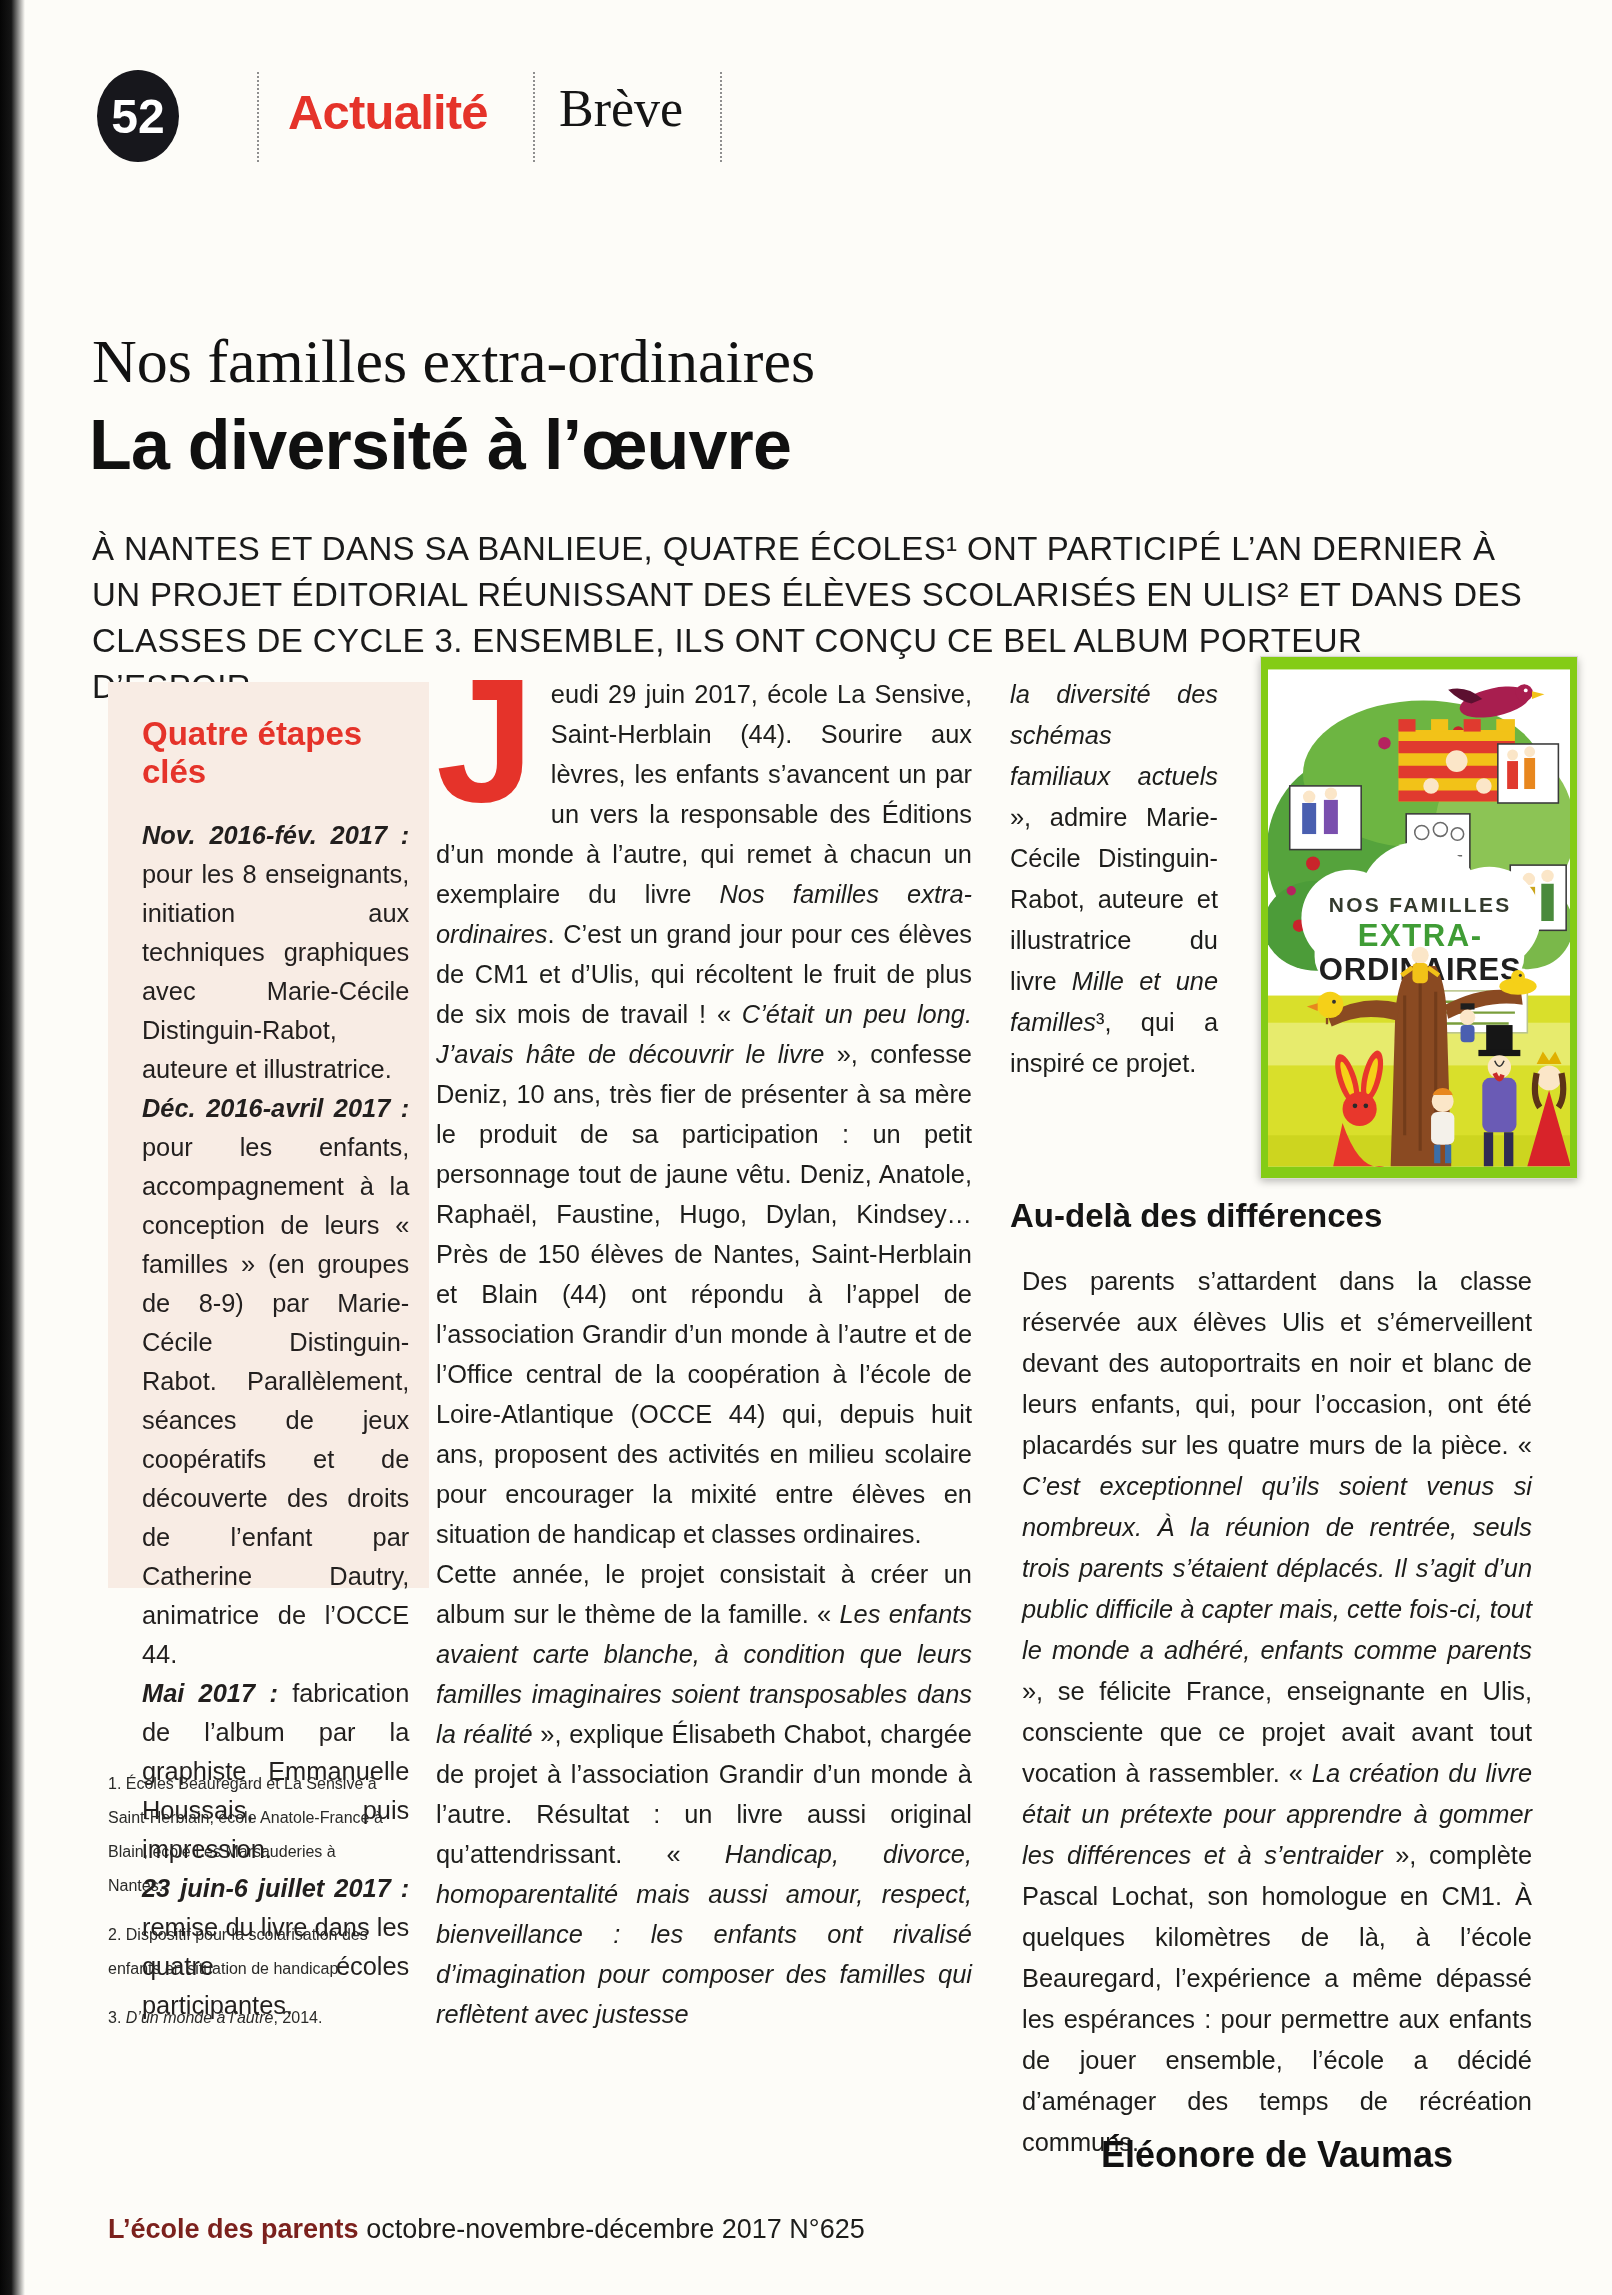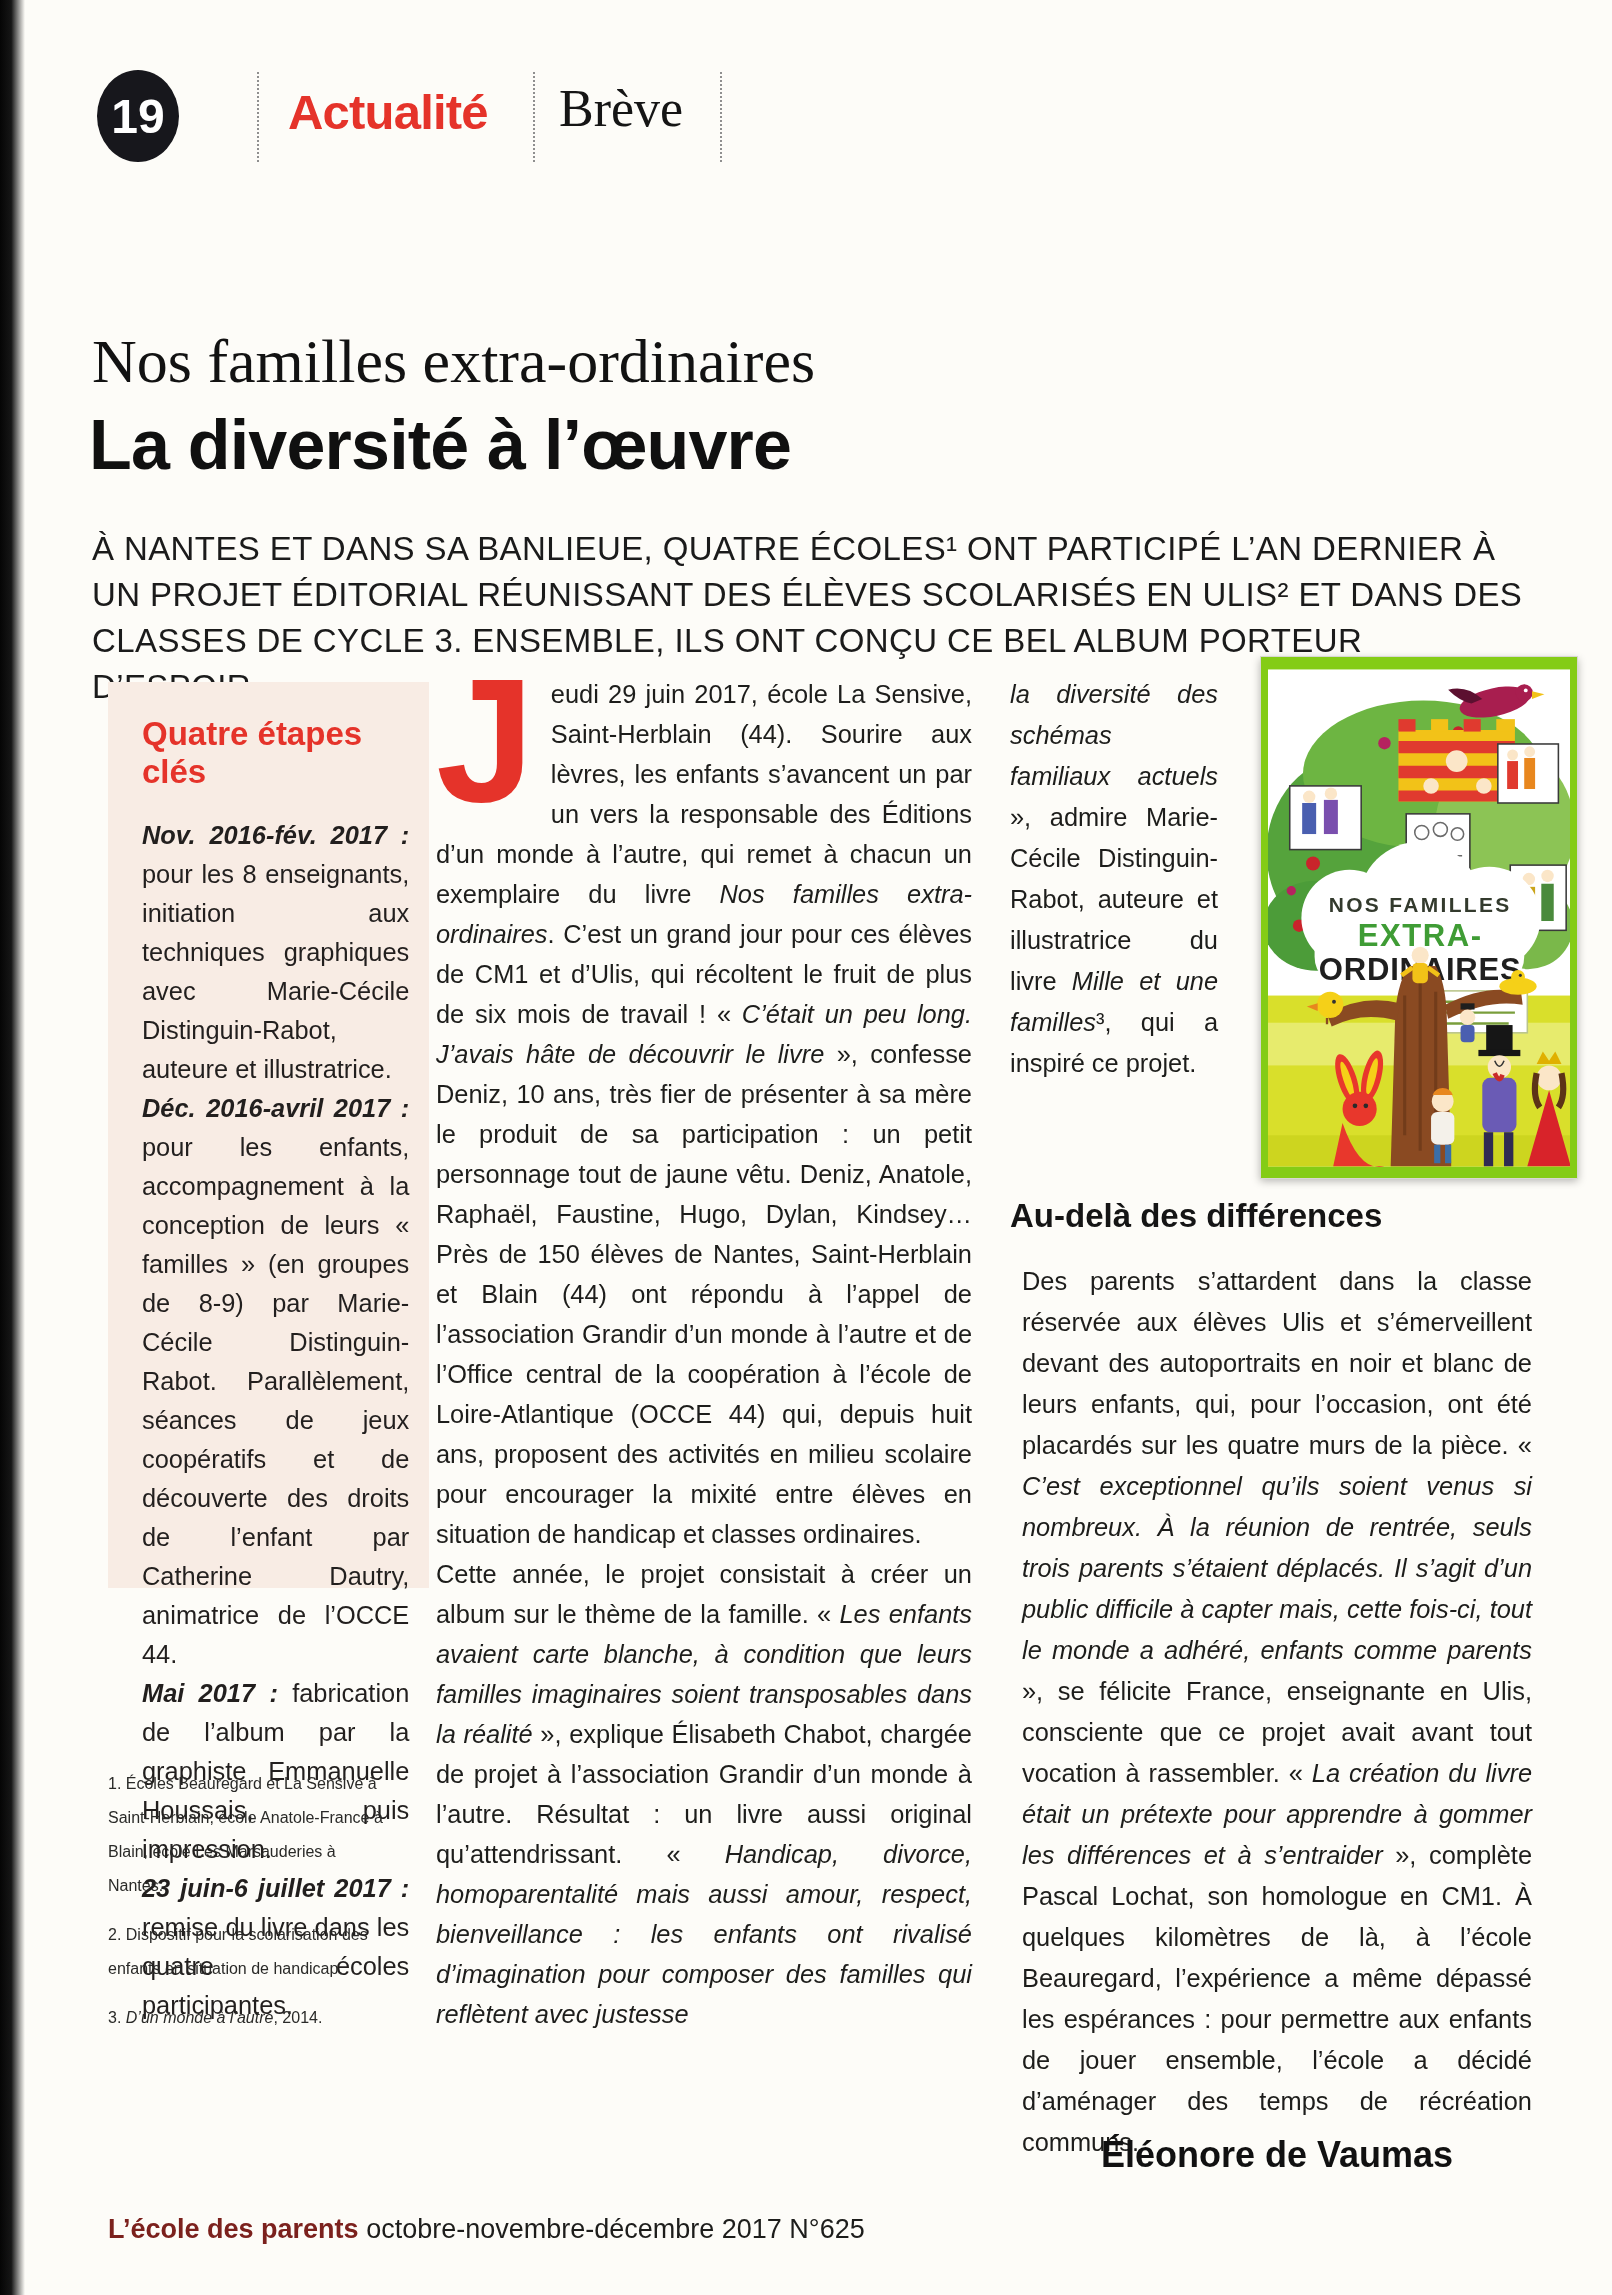--- a/index.html
+++ b/index.html
@@ -59,21 +59,21 @@
   .footer{position:absolute;left:108px;top:2214px;font-size:27px;color:#1d1d1b;}
   .footer .brand{font-weight:bold;color:#7b211d;}
   em{font-style:italic;}
 </style>
 </head>
 <body>
 
 <div class="scan-edge"></div>
 
 <div class="page-badge">
-  <span>19</span>
+  <span>52</span>
 </div>
 <div class="vsep sep1"></div>
 <div class="section-label">Actualité</div>
 <div class="vsep sep2"></div>
 <div class="subsection-label">Brève</div>
 <div class="vsep sep3"></div>
 
 <div class="kicker">Nos familles extra-ordinaires</div>
 <div class="main-title">La diversité à l’œuvre</div>
 <div class="standfirst">À NANTES ET DANS SA BANLIEUE, QUATRE ÉCOLES¹ ONT PARTICIPÉ L’AN DERNIER À UN PROJET ÉDITORIAL RÉUNISSANT DES ÉLÈVES SCOLARISÉS EN ULIS² ET DANS DES CLASSES DE CYCLE 3. ENSEMBLE, ILS ONT CONÇU CE BEL ALBUM PORTEUR D’ESPOIR.</div>

